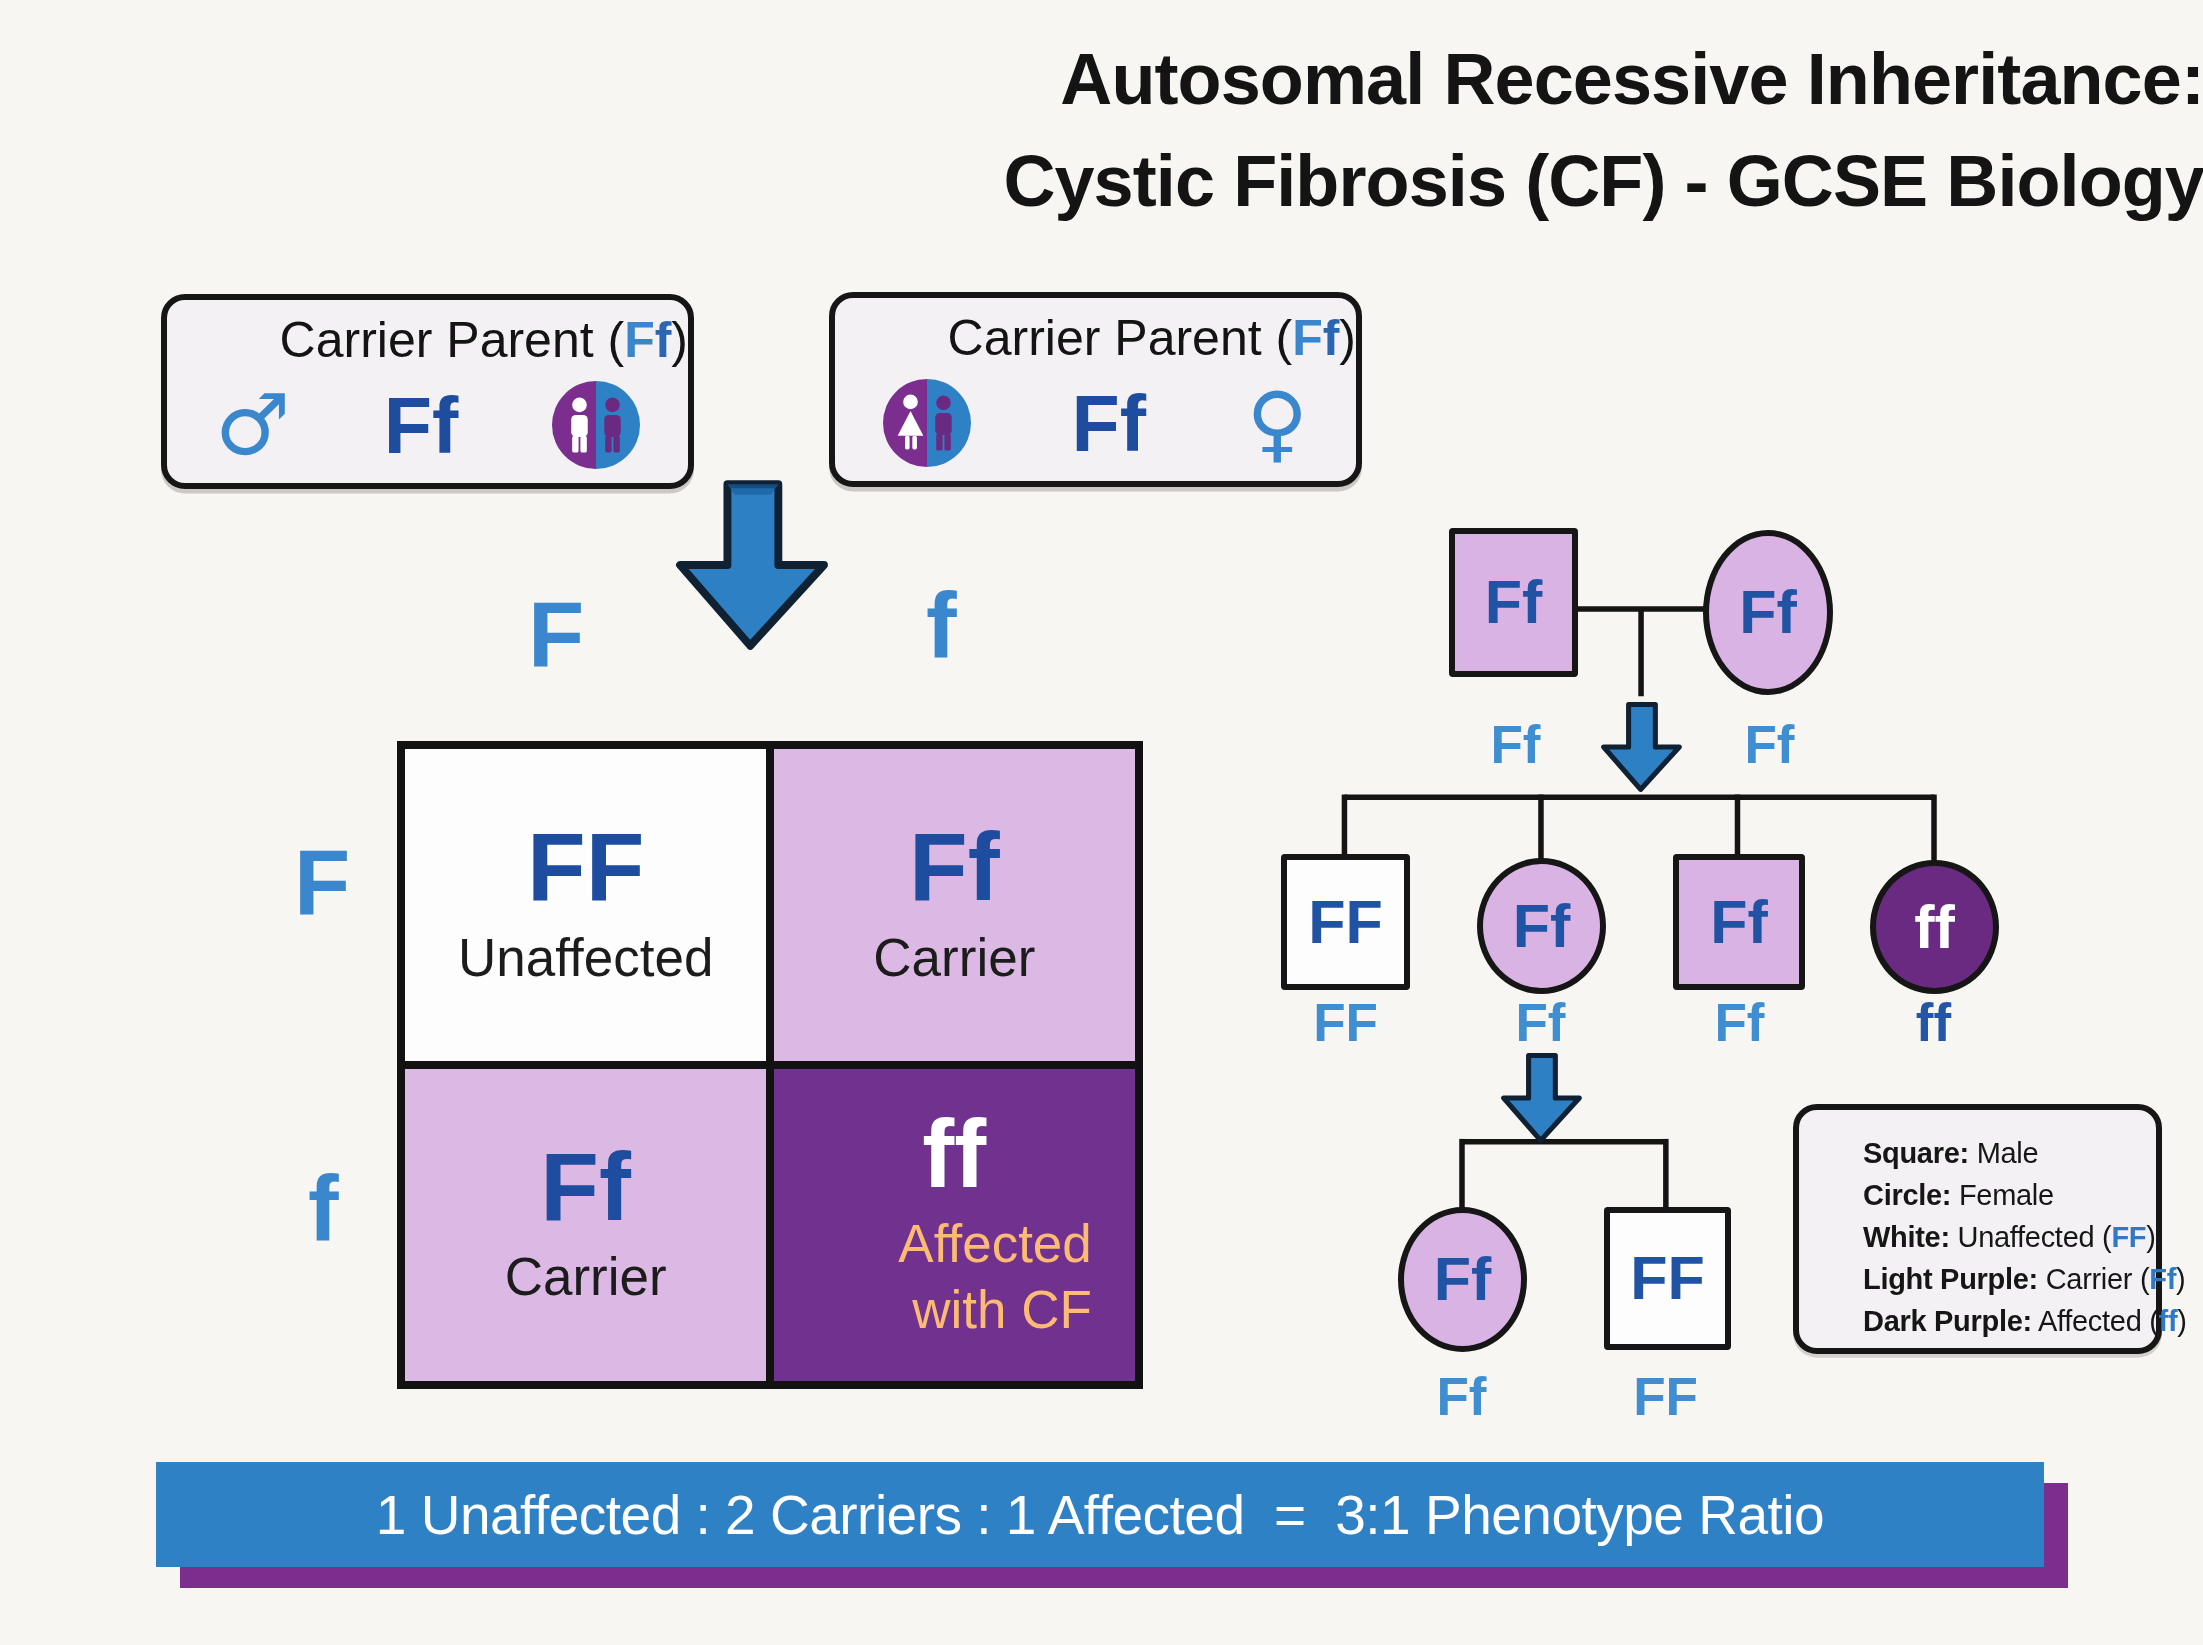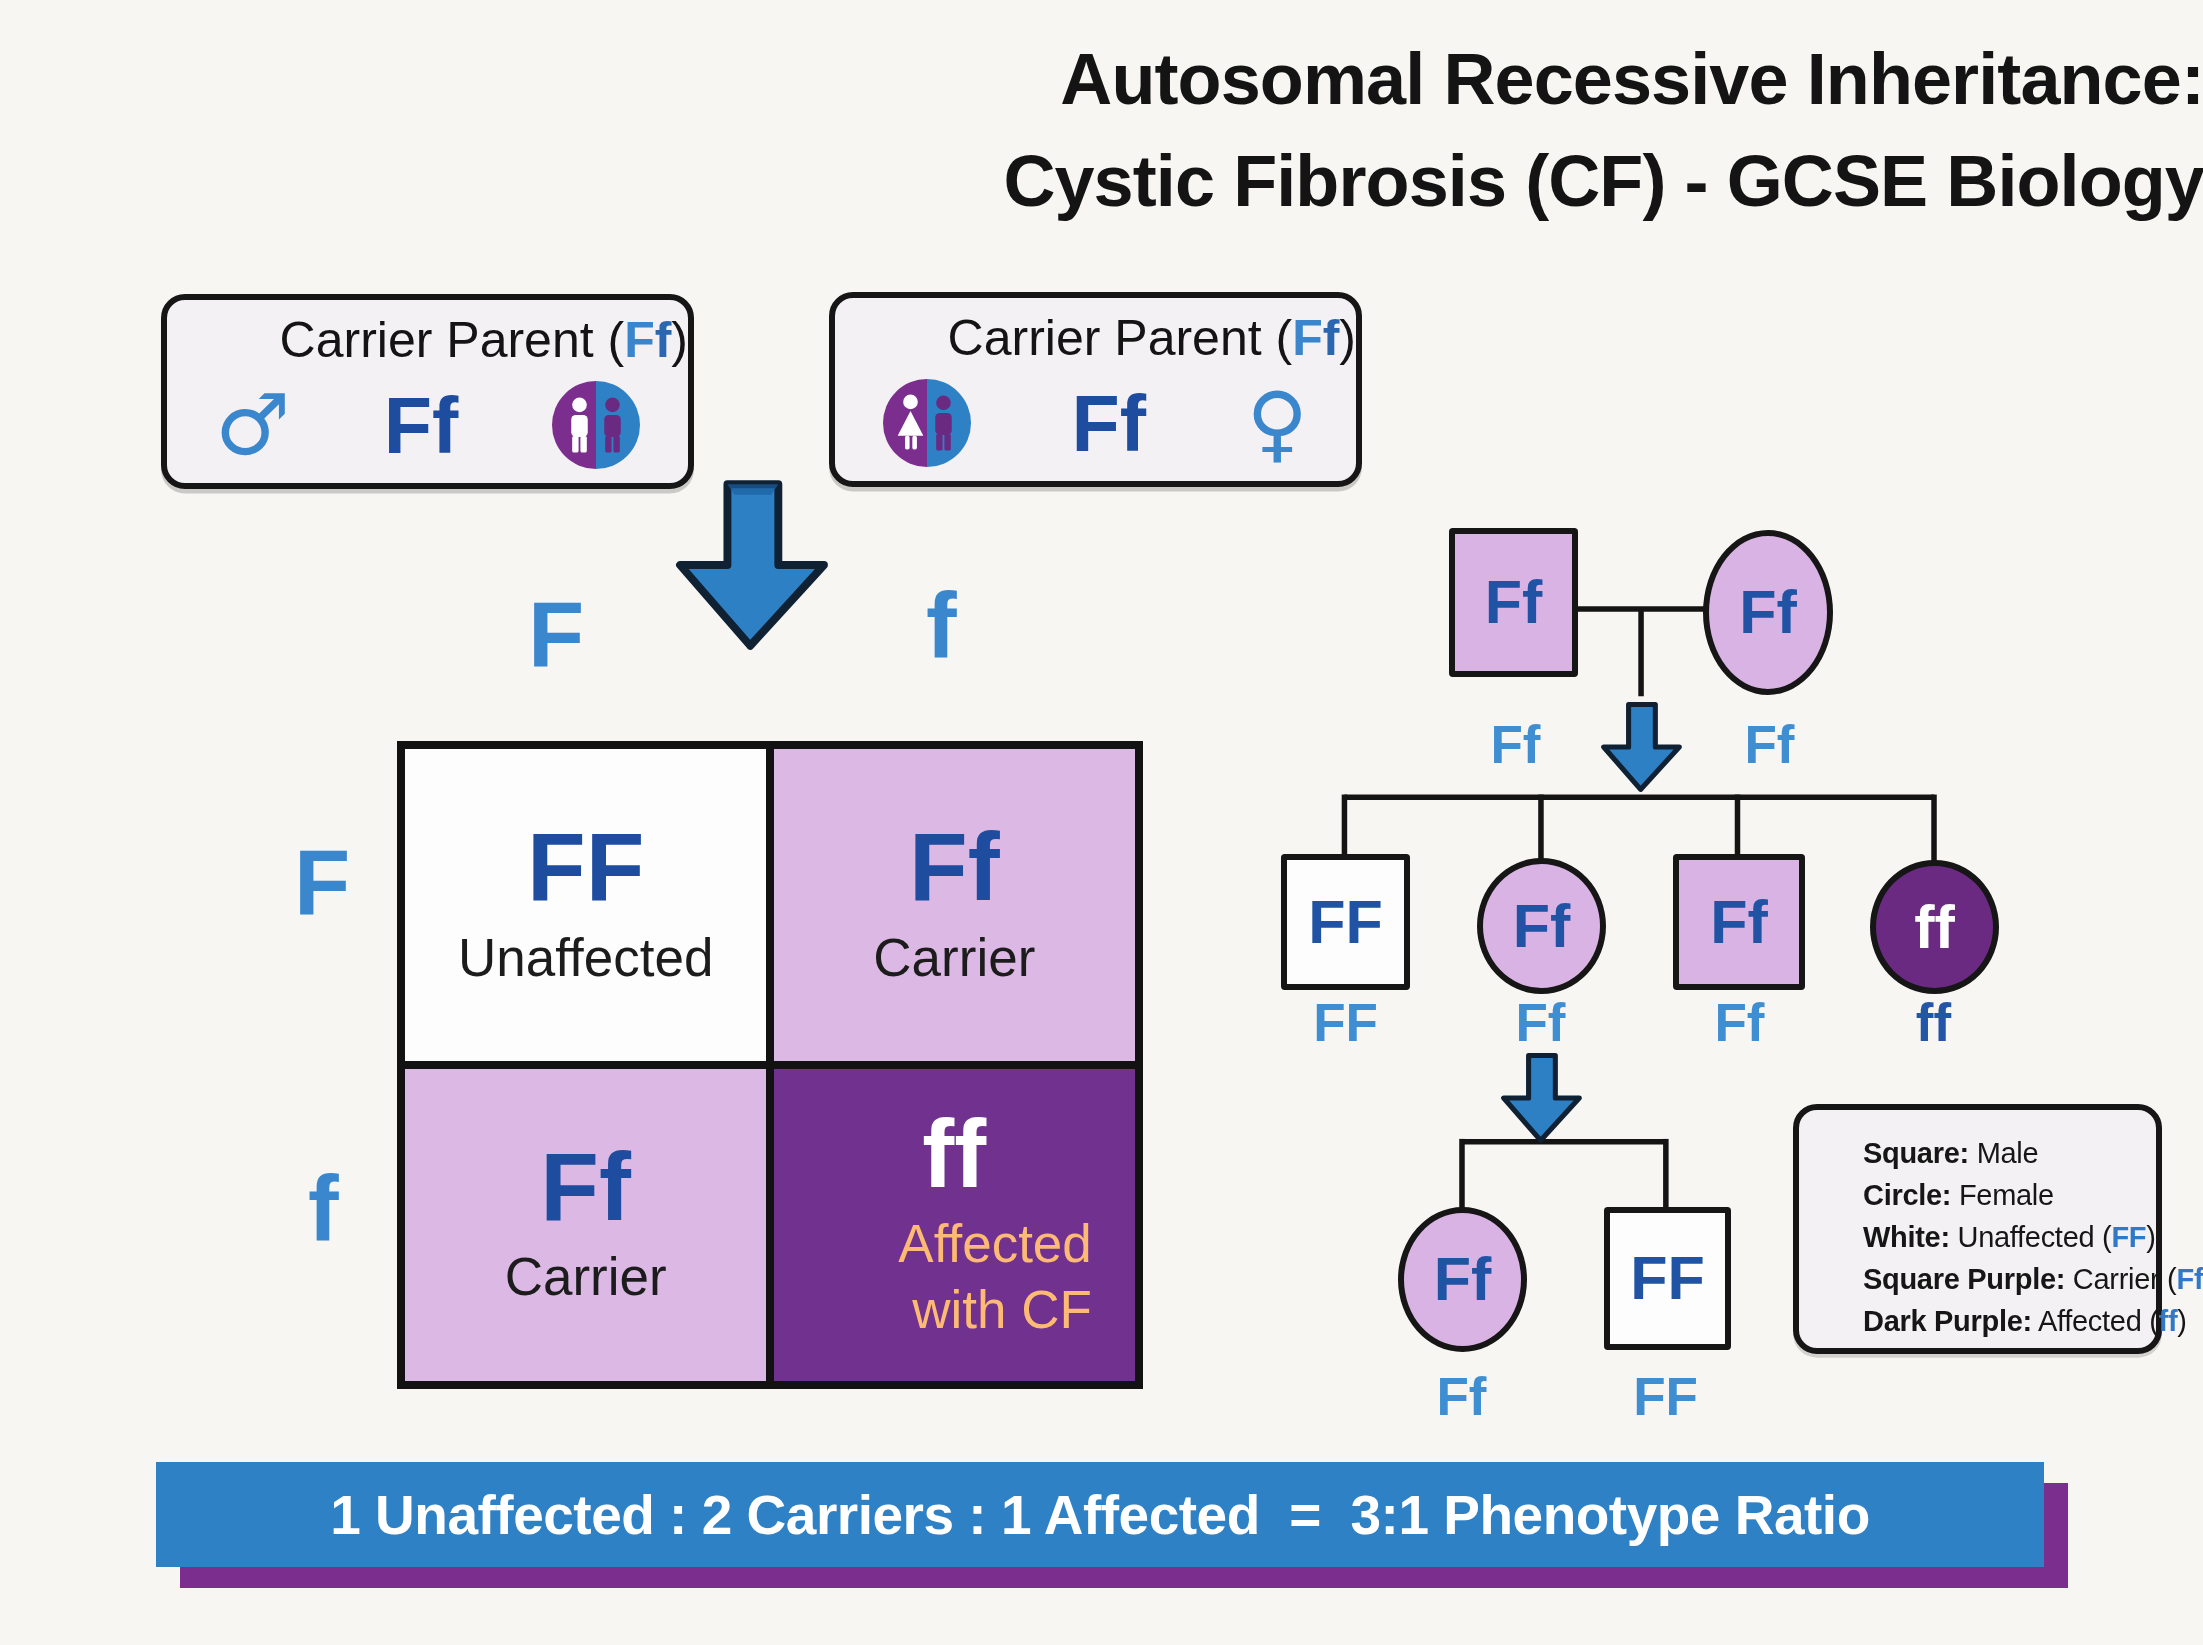--- a/index.html
+++ b/index.html
@@ -63,21 +63,21 @@
           box-sizing:border-box;background:#f3f1f3;border:6.4px solid #161616;
           border-radius:24px;padding:22px 26px;box-shadow:0 3.7px 0 rgba(0,0,0,0.15);}
   .legend .row{font-size:29px;color:#161616;line-height:1.45;letter-spacing:-0.3px;white-space:pre;margin-left:38px;}
   .legend .term{font-weight:bold;}
   .legend .geno{font-weight:bold;color:#2e79c8;}
 
   
   .banner-shadow{position:absolute;left:180px;top:1483px;width:1888px;height:105px;background:#7b2e8e;}
   .banner{position:absolute;left:156px;top:1462px;width:1888px;height:105px;background:#2f81c5;
           display:flex;align-items:center;justify-content:center;}
-  .banner .txt{color:#ffffff;font-weight:bold;font-size:55px;white-space:pre;letter-spacing:-0.5px;}
+  .banner .txt{color:#ffffff;font-weight:normal;font-size:55px;white-space:pre;letter-spacing:-0.5px;}
 </style>
 </head>
 <body>
 
 <div class="stage">
 
   <div class="title">
     <div>Autosomal Recessive Inheritance:</div>
     <div>Cystic Fibrosis (CF) - GCSE Biology</div>
   </div>
@@ -221,21 +221,21 @@
   <div class="ped-symbol ped-square fill-white" style="left:1604px;top:1207px;width:127px;height:143px;">
     <span class="g">FF</span>
   </div>
   <div class="ped-label" style="left:1402px;top:1370px;width:119px;">Ff</div>
   <div class="ped-label" style="left:1606px;top:1370px;width:119px;">FF</div>
 
   <div class="legend">
     <div class="row"><span class="term">Square:</span><span> Male</span></div>
     <div class="row"><span class="term">Circle:</span><span> Female</span></div>
     <div class="row"><span class="term">White:</span><span> Unaffected (</span><span class="geno">FF</span><span>)</span></div>
-    <div class="row"><span class="term">Square Purple:</span><span> Carrier (</span><span class="geno">Ff</span><span>)</span></div>
+    <div class="row"><span class="term">Light Purple:</span><span> Carrier (</span><span class="geno">Ff</span><span>)</span></div>
     <div class="row"><span class="term">Dark Purple:</span><span> Affected (</span><span class="geno">ff</span><span>)</span></div>
   </div>
 
   <div class="banner-shadow"></div>
   <div class="banner">
     <span class="txt">1 Unaffected : 2 Carriers : 1 Affected  =  3:1 Phenotype Ratio</span>
   </div>
 
 </div>
 

